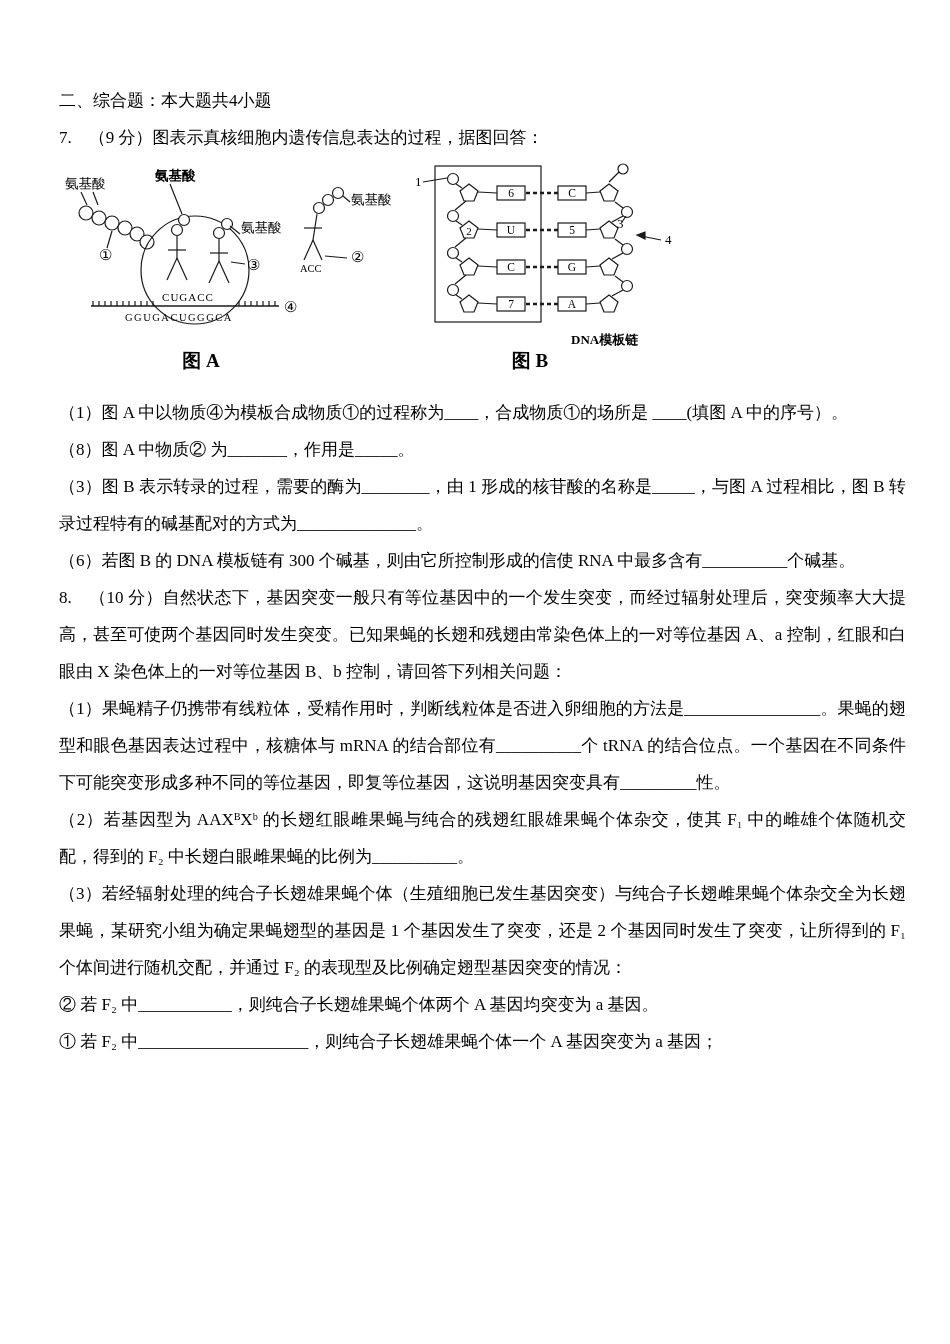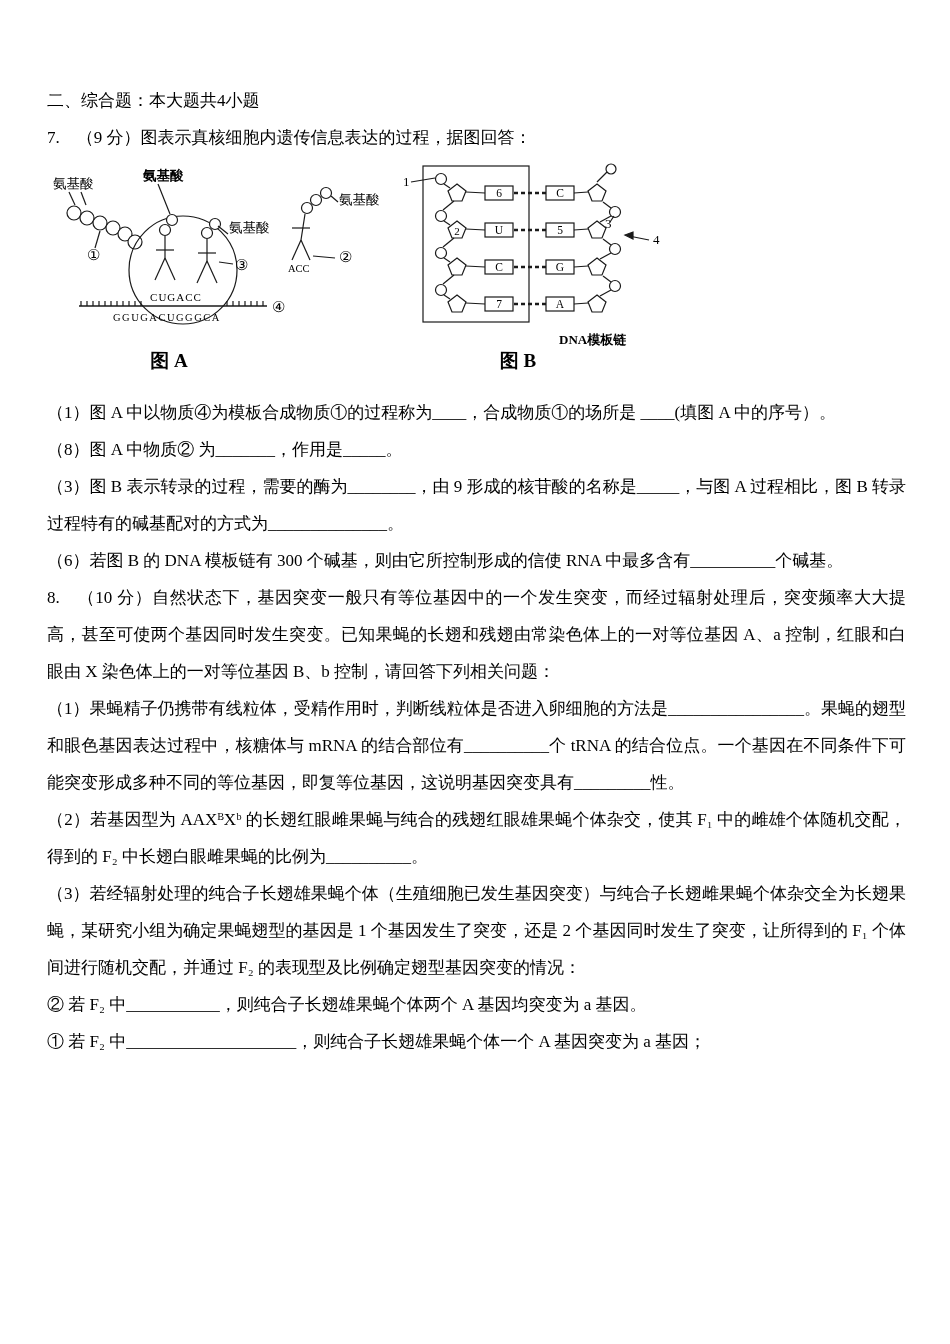--- a/index.html
+++ b/index.html
@@ -3,37 +3,37 @@
 <meta charset="utf-8">
 <style>
   * { margin: 0; padding: 0; box-sizing: border-box; }
   html, body { background: #ffffff; }
   body {
     width: 950px; height: 1344px;
     font-family: "Liberation Serif", "DejaVu Serif", serif;
     color: #000;
     position: relative;
   }
-  .page { padding: 82px 44px 0 47px; }
+  .page { padding: 82px 44px 0 47px; margin-left: 12px; }
   p.line {
     font-size: 17px;
     line-height: 37px;
     text-align: justify;
     word-break: break-all;
   }
   .figrow { position: relative; height: 238px; }
   .figrow svg { position: absolute; }
   #figA { left: -2px; top: 2px; }
   #figB { left: 348px; top: 4px; }
   .cap {
     position: absolute; top: 192px;
     width: 104px; text-align: center;
     font-weight: bold; font-size: 19px;
   }
-  .cap-a { left: 70px; }
+  .cap-a { left: 90px; }
   .cap-b { left: 419px; }
   svg text { font-family: "Liberation Serif", "DejaVu Serif", serif; }
 </style>
 </head>
 <body>
 
 <div class="page">
 
   <p class="line">二、综合题：本大题共4小题</p>
   <p class="line">7.　（9 分）图表示真核细胞内遗传信息表达的过程，据图回答：</p>
@@ -216,21 +216,21 @@
 
       <text x="164" y="184" font-size="13" font-weight="bold">DNA模板链</text>
     </svg>
 
     <div class="cap cap-a">图 A</div>
     <div class="cap cap-b">图 B</div>
   </div>
 
   <p class="line">（1）图 A 中以物质④为模板合成物质①的过程称为____，合成物质①的场所是 ____(填图 A 中的序号）。</p>
   <p class="line">（8）图 A 中物质② 为_______，作用是_____。</p>
-  <p class="line">（3）图 B 表示转录的过程，需要的酶为________，由 9 形成的核苷酸的名称是_____，与图 A 过程相比，图 B 转录过程特有的碱基配对的方式为______________。</p>
+  <p class="line">（3）图 B 表示转录的过程，需要的酶为________，由 1 形成的核苷酸的名称是_____，与图 A 过程相比，图 B 转录过程特有的碱基配对的方式为______________。</p>
   <p class="line">（6）若图 B 的 DNA 模板链有 300 个碱基，则由它所控制形成的信使 RNA 中最多含有__________个碱基。</p>
 
   <p class="line">8.　（10 分）自然状态下，基因突变一般只有等位基因中的一个发生突变，而经过辐射处理后，突变频率大大提高，甚至可使两个基因同时发生突变。已知果蝇的长翅和残翅由常染色体上的一对等位基因 A、a 控制，红眼和白眼由 X 染色体上的一对等位基因 B、b 控制，请回答下列相关问题：</p>
   <p class="line">（1）果蝇精子仍携带有线粒体，受精作用时，判断线粒体是否进入卵细胞的方法是________________。果蝇的翅型和眼色基因表达过程中，核糖体与 mRNA 的结合部位有__________个 tRNA 的结合位点。一个基因在不同条件下可能突变形成多种不同的等位基因，即复等位基因，这说明基因突变具有_________性。</p>
   <p class="line">（2）若基因型为 AAXᴮXᵇ 的长翅红眼雌果蝇与纯合的残翅红眼雄果蝇个体杂交，使其 F₁ 中的雌雄个体随机交配，得到的 F₂ 中长翅白眼雌果蝇的比例为__________。</p>
   <p class="line">（3）若经辐射处理的纯合子长翅雄果蝇个体（生殖细胞已发生基因突变）与纯合子长翅雌果蝇个体杂交全为长翅果蝇，某研究小组为确定果蝇翅型的基因是 1 个基因发生了突变，还是 2 个基因同时发生了突变，让所得到的 F₁ 个体间进行随机交配，并通过 F₂ 的表现型及比例确定翅型基因突变的情况：</p>
   <p class="line">② 若 F₂ 中___________，则纯合子长翅雄果蝇个体两个 A 基因均突变为 a 基因。</p>
   <p class="line">① 若 F₂ 中____________________，则纯合子长翅雄果蝇个体一个 A 基因突变为 a 基因；</p>
 
 

